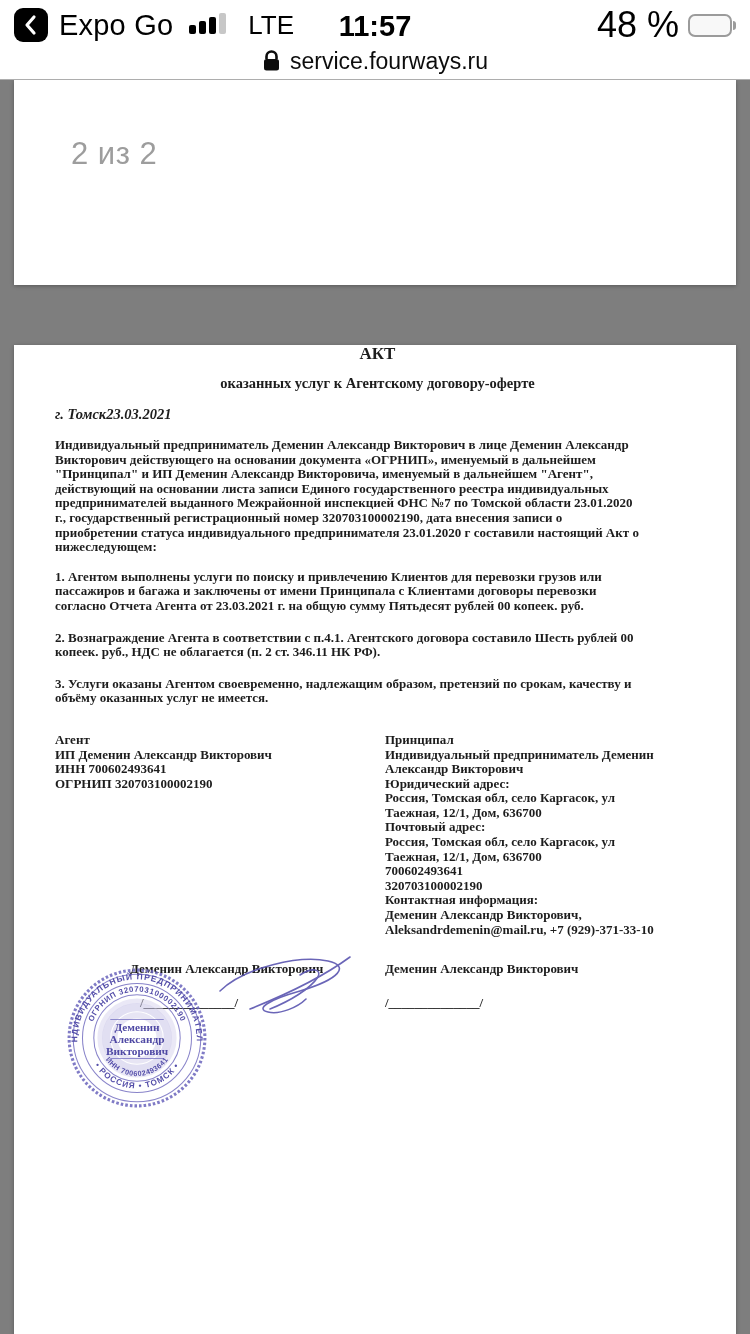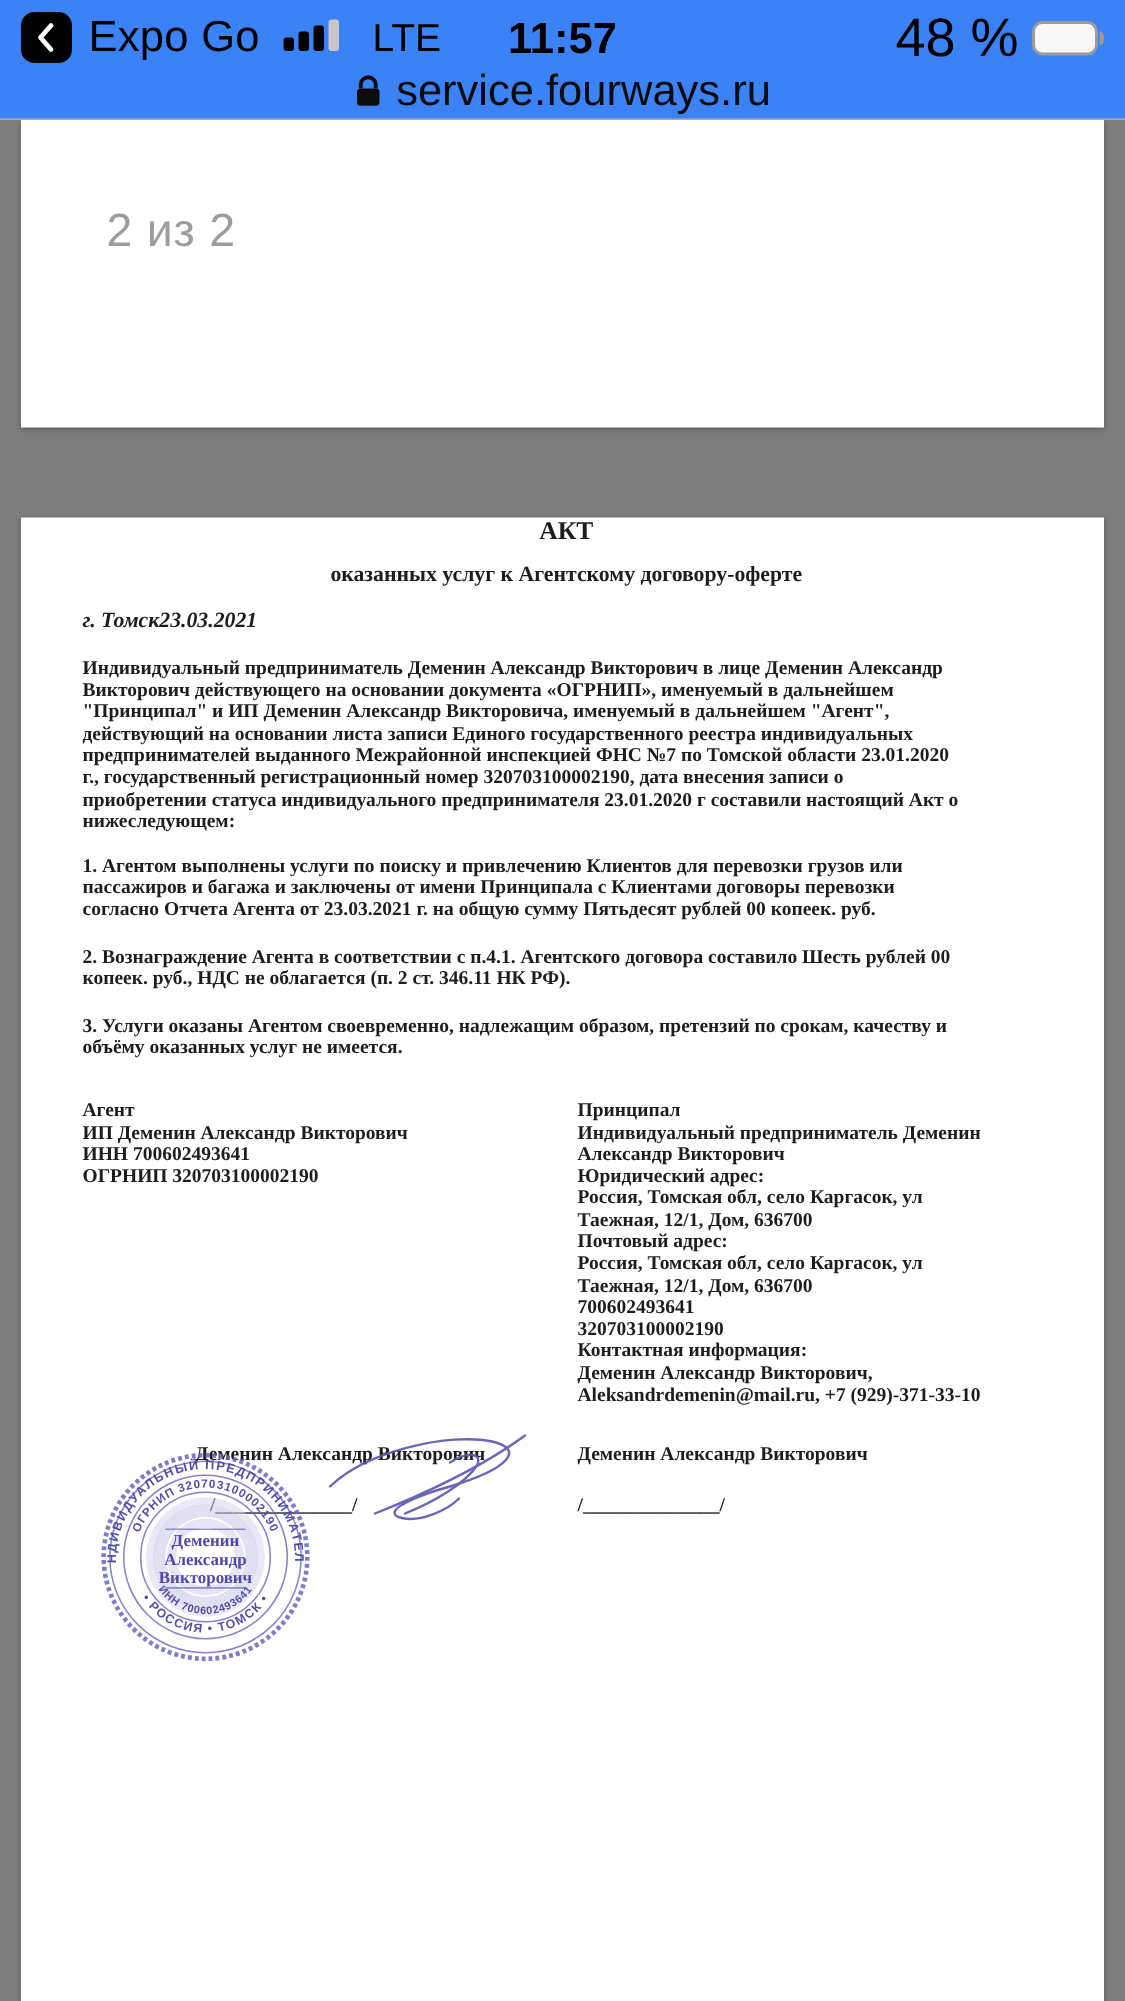--- a/index.html
+++ b/index.html
@@ -6,21 +6,21 @@
   html,body { margin:0; padding:0; }
   body {
     width:750px; height:1334px; overflow:hidden;
     background:#7e7e7e;
     font-family:"Liberation Sans", sans-serif;
     -webkit-font-smoothing:antialiased;
   }
 
   
   .chrome {
-    height:80px; background:#3b82f6;
+    height:80px; background:#ffffff;
     border-bottom:1px solid #adadad;
     position:relative; z-index:5;
   }
   .status-row {
     height:44px; display:flex; align-items:center;
     padding:6px 14px 0 14px; position:relative;
   }
   .back-chip {
     width:34px; height:34px; background:#000; border-radius:9px;
     display:flex; align-items:center; justify-content:center; flex:0 0 auto;
@@ -43,21 +43,21 @@
     padding:2px; background:#f8f8f8;
   }
   .batt-fill { width:46%; height:100%; background:#000; border-radius:3px; }
   .batt-nub {
     width:3px; height:9px; background:#9b9b9b;
     border-radius:0 3px 3px 0; margin-left:1px;
   }
   .url-row {
     height:34px; display:flex; align-items:center; justify-content:center; gap:9px;
   }
-  .url-text { font-size:29px; color:#0c0c0c; }
+  .url-text { font-size:23px; color:#0c0c0c; }
 
   
   .page { padding:0 14px; }
   .card {
     background:#ffffff; box-shadow:0 1px 4px rgba(0,0,0,.30);
   }
   .card-prev { height:205px; position:relative; }
   .page-indicator {
     position:absolute; left:57px; top:56px;
     font-size:31px; color:#9d9d9d; letter-spacing:.5px;

